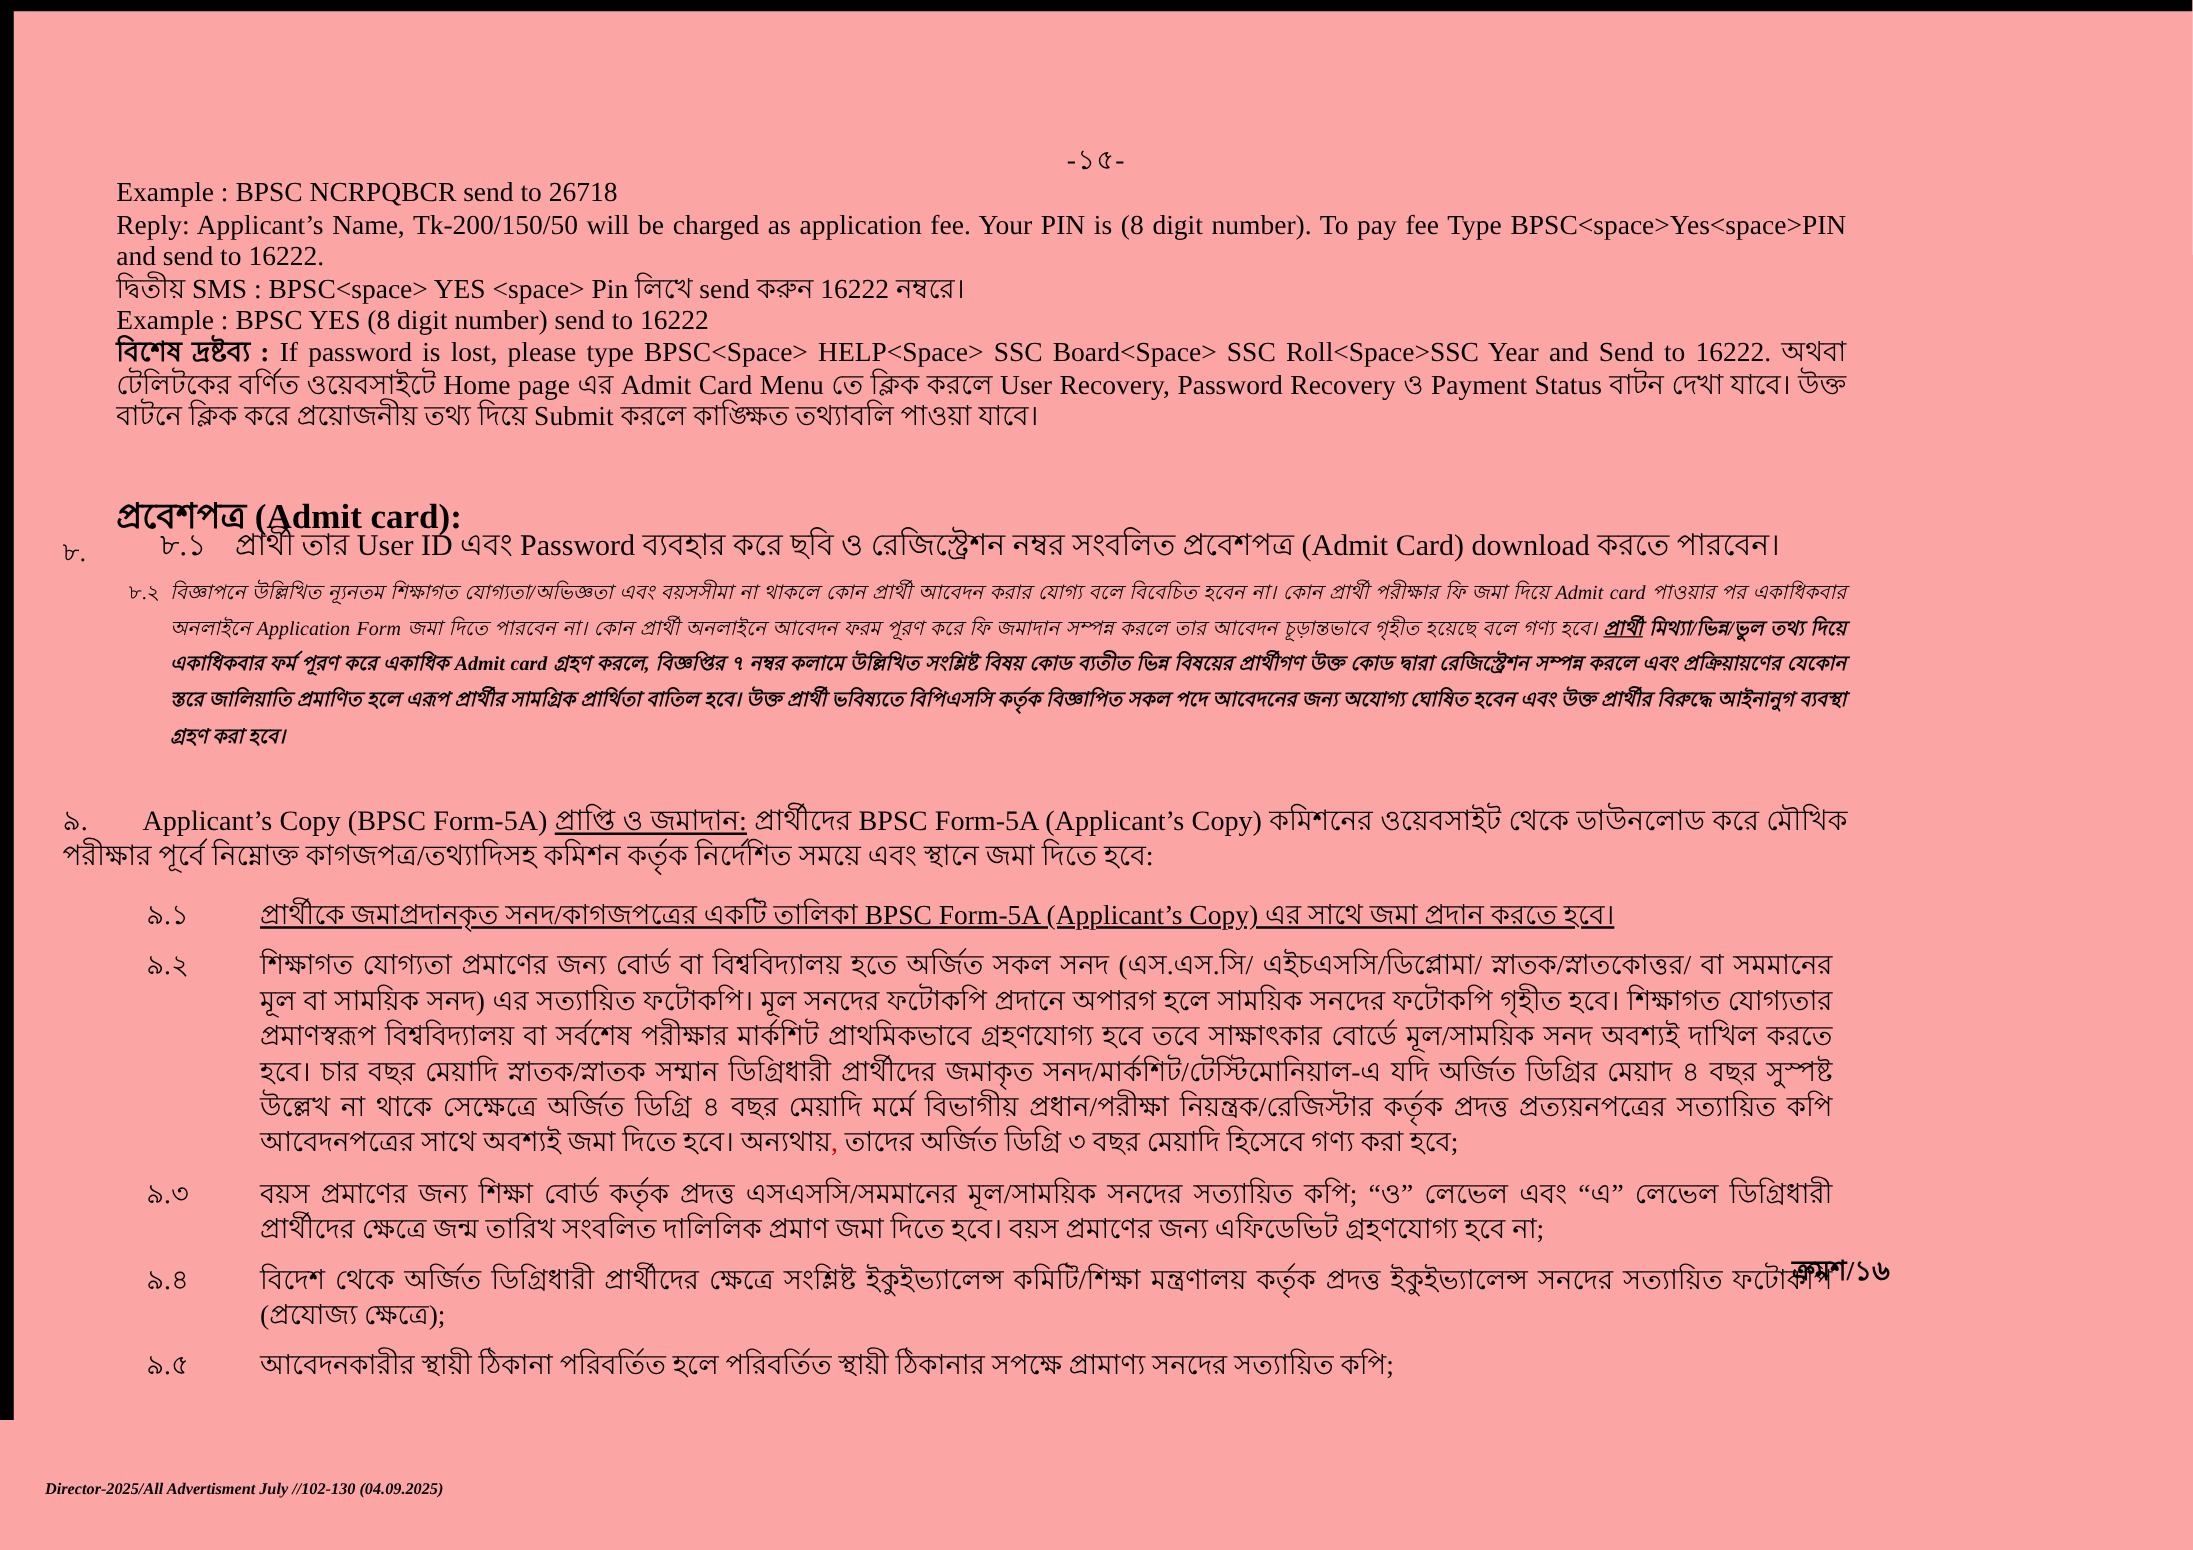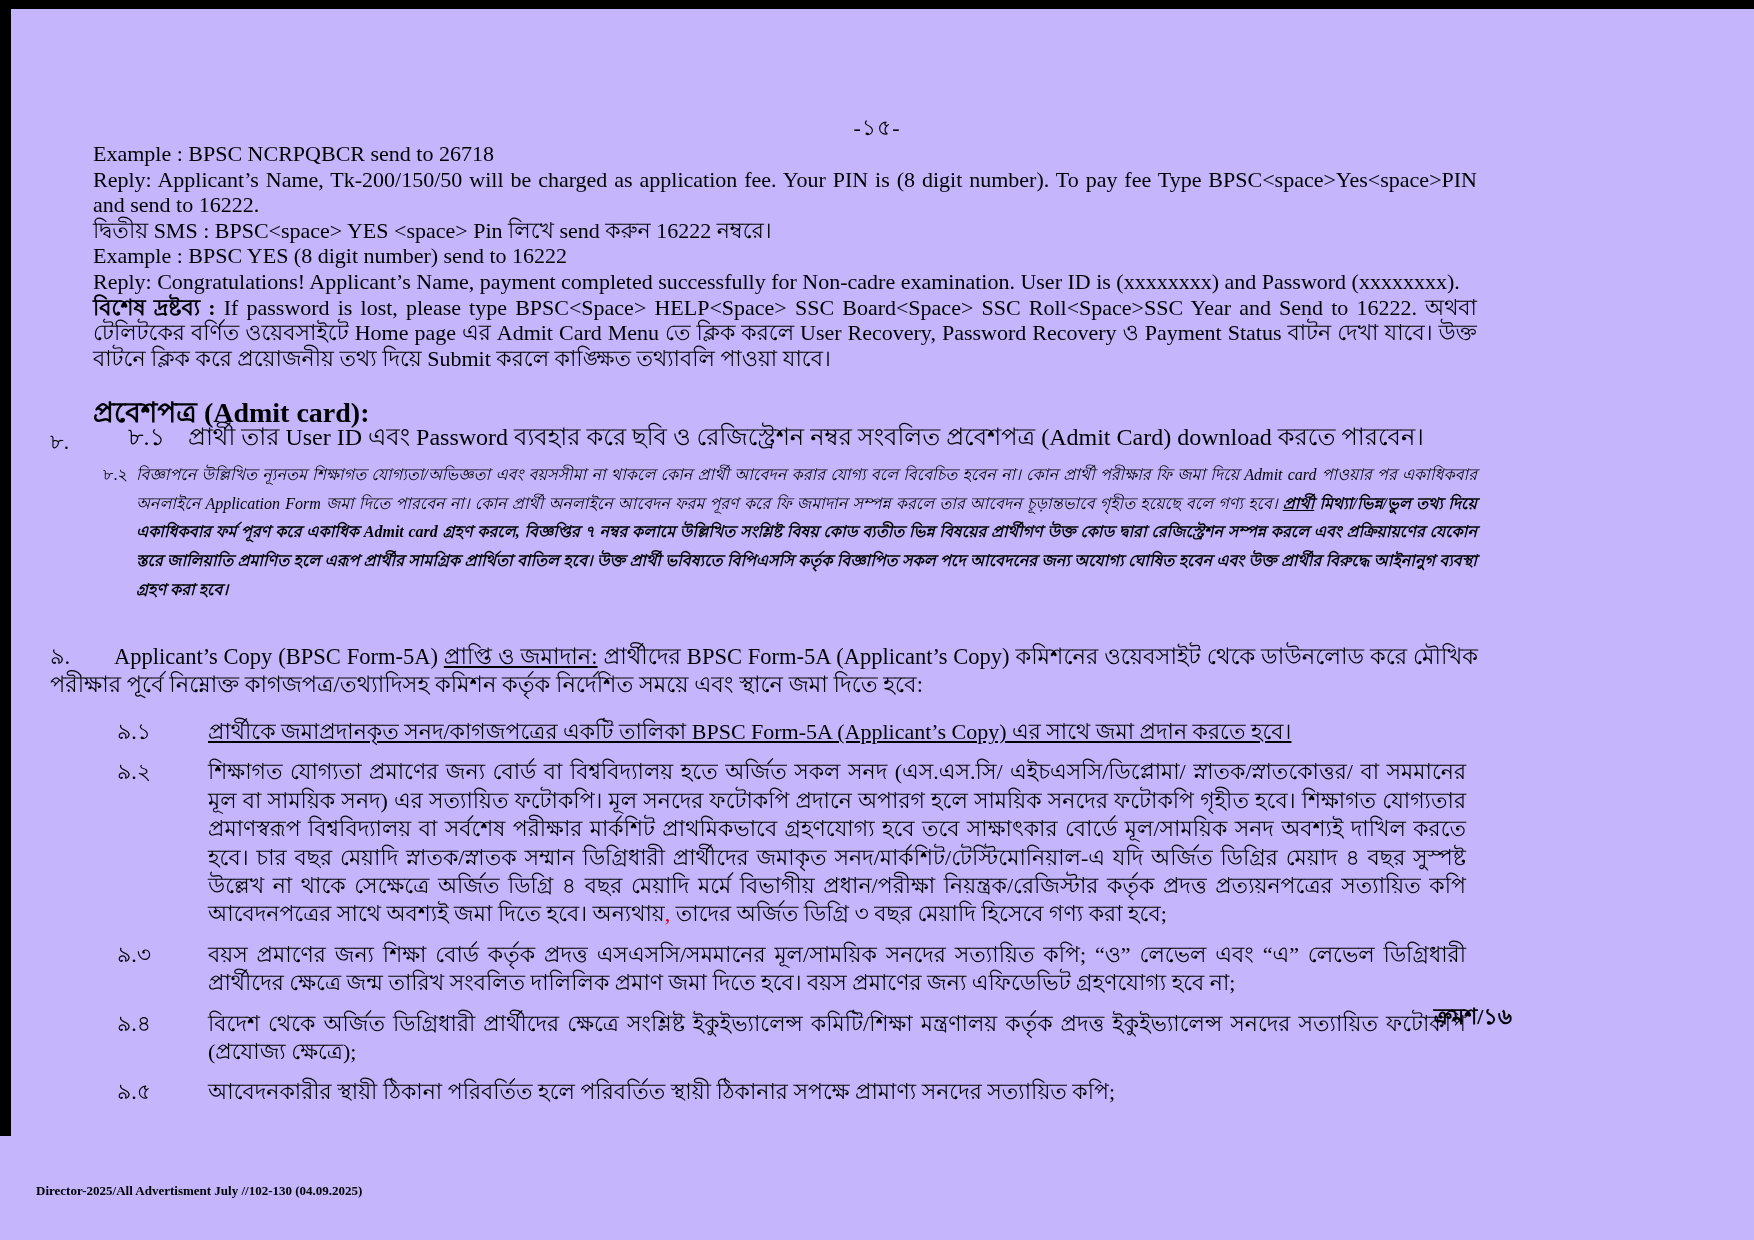--- a/index.html
+++ b/index.html
@@ -3,21 +3,21 @@
 <meta charset="utf-8">
 <title>BPSC Notice Page 15</title>
 <style>
   * { box-sizing: border-box; }
   html, body { margin: 0; padding: 0; }
   body { background: #ffffff; }
   .page {
     position: relative;
     width: 1754px;
     height: 1240px;
-    background: #c4b5fd;
+    background: #fca5a5;
     color: #000000;
     font-family: "Liberation Serif", "DejaVu Serif", serif;
     overflow: hidden;
   }
   .bar-top { position: absolute; left: 0; top: 0; width: 100%; height: 9px; background: #000; }
   .bar-left { position: absolute; left: 0; top: 0; width: 11px; height: 1136px; background: #000; }
 
   .pageno {
     position: absolute; left: 0; top: 110px; width: 100%;
     text-align: center; font-size: 22px; letter-spacing: 1px;
@@ -64,39 +64,38 @@
   .item9 .inum { flex: 0 0 91px; }
   .item9 .itext { flex: 1; text-align: justify; }
   .red { color: #d00000; }
 
   .kromosh {
     position: absolute; left: 1280px; top: 999px; width: 232px;
     text-align: right; font-size: 22px; font-weight: bold;
   }
   .footer {
     position: absolute; left: 36px; top: 1183px;
-    font-size: 13px; font-weight: bold; 
+    font-size: 13px; font-weight: bold; font-style: italic;
   }
 </style>
 </head>
 <body>
 
 <div class="page">
 
   <div class="bar-top"></div>
   <div class="bar-left"></div>
 
   <div class="pageno">-১৫-</div>
 
   <div class="sms">
     <p>Example :  BPSC  NCRPQBCR send to 26718</p>
     <p>Reply: Applicant’s Name, Tk-200/150/50 will be charged as application fee. Your PIN is (8 digit number). To pay fee Type BPSC&lt;space&gt;Yes&lt;space&gt;PIN and send to 16222.</p>
     <p>দ্বিতীয় SMS : BPSC&lt;space&gt; YES &lt;space&gt; Pin লিখে send করুন 16222 নম্বরে।</p>
     <p>Example : BPSC YES (8 digit number) send to 16222</p>
-    <p>Reply: Congratulations! Applicant’s Name, payment completed successfully for Non-cadre examination. User ID is (xxxxxxxx) and Password (xxxxxxxx).</p>
     <p><b>বিশেষ দ্রষ্টব্য :</b><span> If password is lost, please type BPSC&lt;Space&gt; HELP&lt;Space&gt; SSC Board&lt;Space&gt; SSC Roll&lt;Space&gt;SSC Year and Send to 16222. অথবা টেলিটকের বর্ণিত ওয়েবসাইটে Home page এর Admit Card Menu তে ক্লিক করলে User Recovery, Password Recovery ও Payment Status বাটন দেখা যাবে। উক্ত বাটনে ক্লিক করে প্রয়োজনীয় তথ্য দিয়ে Submit করলে কাঙ্ক্ষিত তথ্যাবলি পাওয়া যাবে।</span></p>
   </div>
 
   <div class="s8head">প্রবেশপত্র (Admit card):</div>
 
   <div class="marker8">৮.</div>
 
   <div class="item81">
     <span class="inum8">৮.১</span>
     <span class="itext">প্রার্থী তার User ID এবং Password ব্যবহার করে ছবি ও রেজিস্ট্রেশন নম্বর সংবলিত প্রবেশপত্র (Admit Card) download করতে পারবেন।</span>

